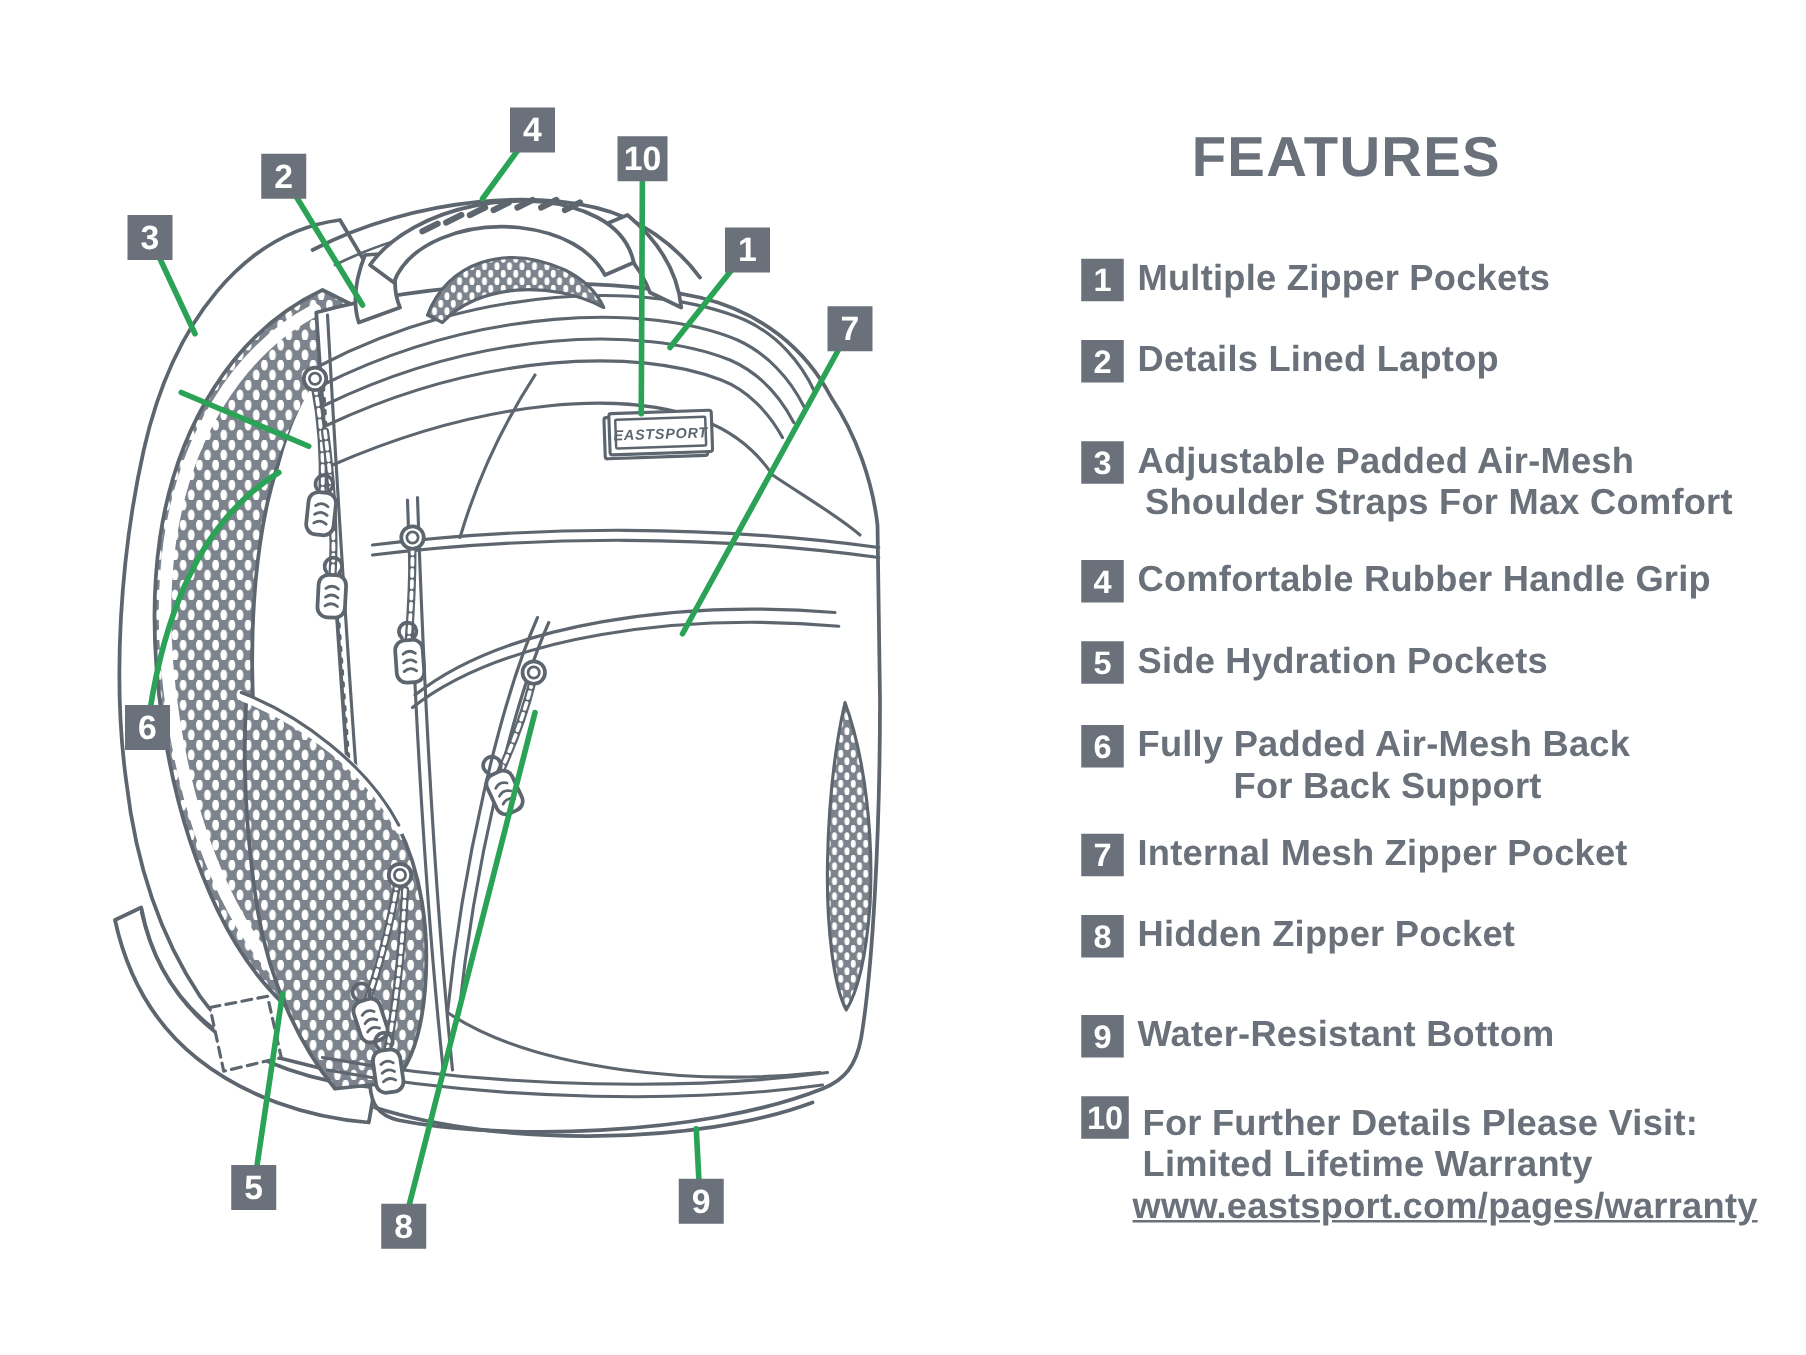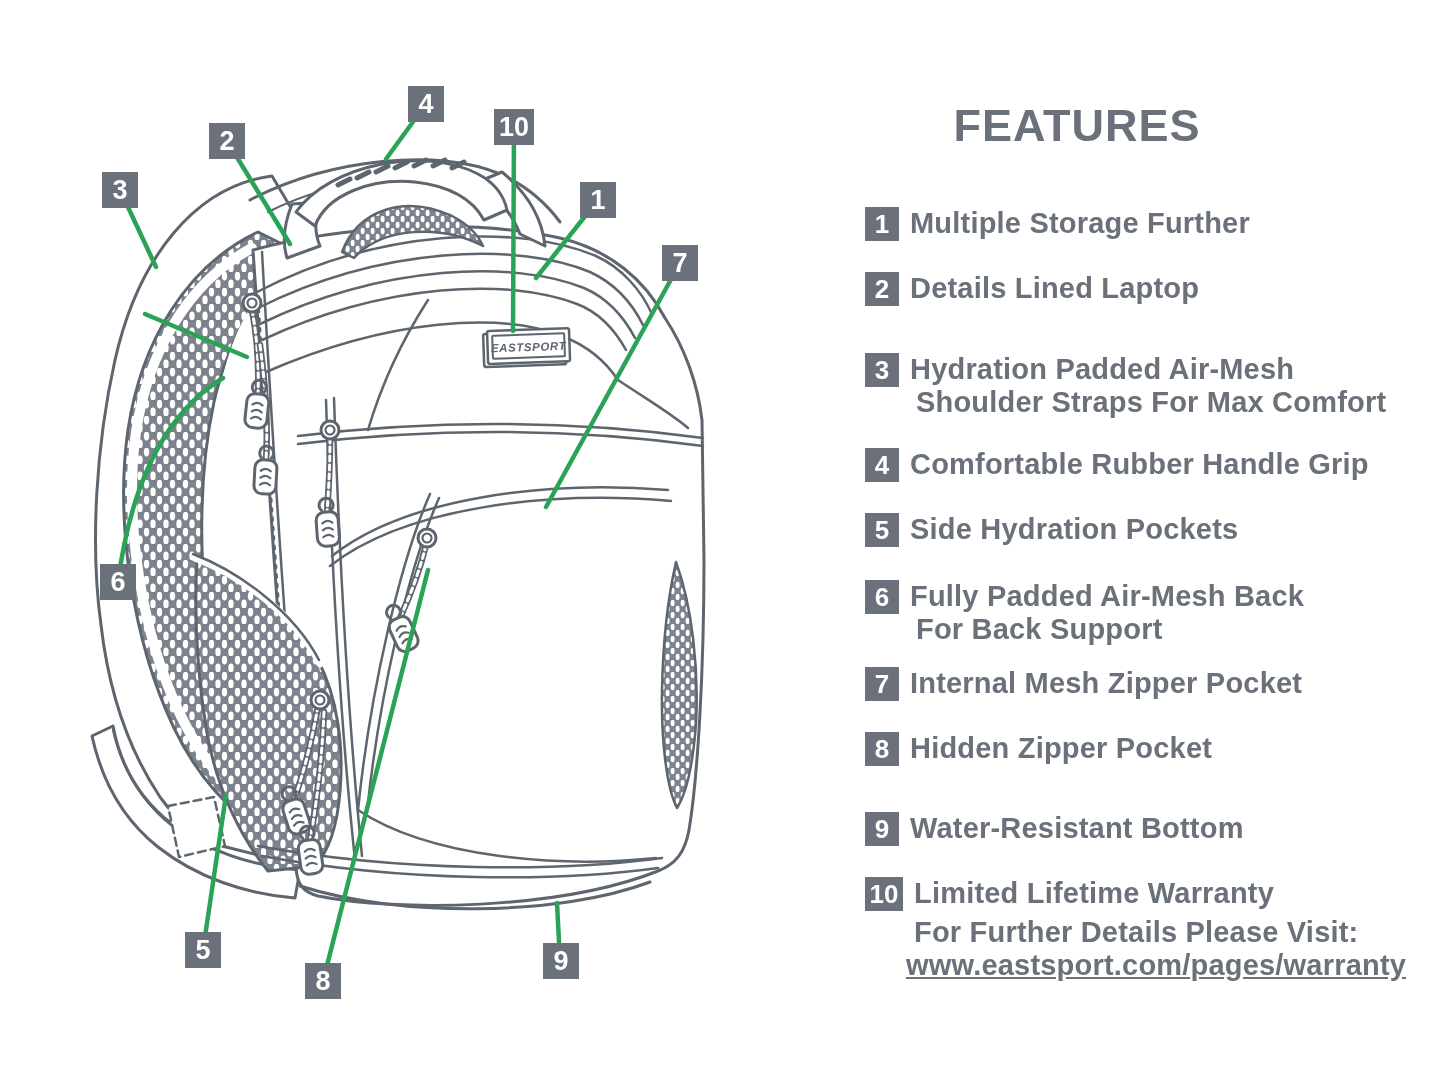--- a/index.html
+++ b/index.html
@@ -14,21 +14,21 @@
   
   .feat-title{position:absolute;left:849px;top:100px;width:456px;text-align:center;
               font-size:45px;font-weight:bold;color:#6a717a;letter-spacing:1px;}
   .feat-row{position:absolute;left:865px;display:flex;align-items:flex-start;}
   .badge{min-width:34px;height:34px;background:#6a717a;color:#ffffff;font-size:26px;
          font-weight:bold;display:flex;align-items:center;justify-content:center;flex:none;
          padding:0 2px;box-sizing:border-box;}
   .feat-lines{margin-left:11px;}
   .fline{display:block;font-size:29px;font-weight:bold;color:#6a717a;line-height:33px;
          letter-spacing:0.2px;white-space:nowrap;}
-  .fline.ind{margin-left:6px;}
+  .fline.ind{margin-left:6px;text-align:center;}
   .fline.neg{margin-left:-8px;text-decoration:underline;}
 </style>
 </head>
 <body>
 
 <div class="stage">
 
   <svg class="art" viewBox="0 0 1445 1084">
     <defs>
       <pattern id="meshA" width="13" height="16" patternUnits="userSpaceOnUse">
@@ -208,35 +208,35 @@
   <div class="dlabel" style="left:662px;top:245px">7</div>
   <div class="dlabel" style="left:305px;top:963px">8</div>
   <div class="dlabel" style="left:543px;top:943px">9</div>
   <div class="dlabel wide" style="left:494px;top:109px">10</div>
 
   <div class="feat-title">FEATURES</div>
 
   <div class="feat-row" style="top:207px">
     <span class="badge">1</span>
     <div class="feat-lines">
-      <span class="fline">Multiple Storage Further</span>
+      <span class="fline">Multiple Zipper Pockets</span>
     </div>
   </div>
 
   <div class="feat-row" style="top:272px">
     <span class="badge">2</span>
     <div class="feat-lines">
       <span class="fline">Details Lined Laptop</span>
     </div>
   </div>
 
   <div class="feat-row" style="top:353px">
     <span class="badge">3</span>
     <div class="feat-lines">
-      <span class="fline">Hydration Padded Air-Mesh</span>
+      <span class="fline">Adjustable Padded Air-Mesh</span>
       <span class="fline ind">Shoulder Straps For Max Comfort</span>
     </div>
   </div>
 
   <div class="feat-row" style="top:448px">
     <span class="badge">4</span>
     <div class="feat-lines">
       <span class="fline">Comfortable Rubber Handle Grip</span>
     </div>
   </div>
@@ -273,19 +273,19 @@
   <div class="feat-row" style="top:812px">
     <span class="badge">9</span>
     <div class="feat-lines">
       <span class="fline">Water-Resistant Bottom</span>
     </div>
   </div>
 
   <div class="feat-row" style="top:877px">
     <span class="badge" style="min-width:38px">10</span>
     <div class="feat-lines">
+      <span class="fline" style="margin-top:6px">For Further Details Please Visit:</span>
       <span class="fline">Limited Lifetime Warranty</span>
-      <span class="fline" style="margin-top:6px">For Further Details Please Visit:</span>
       <span class="fline neg">www.eastsport.com/pages/warranty</span>
     </div>
   </div>
 
 </div>
 
 </body></html>

